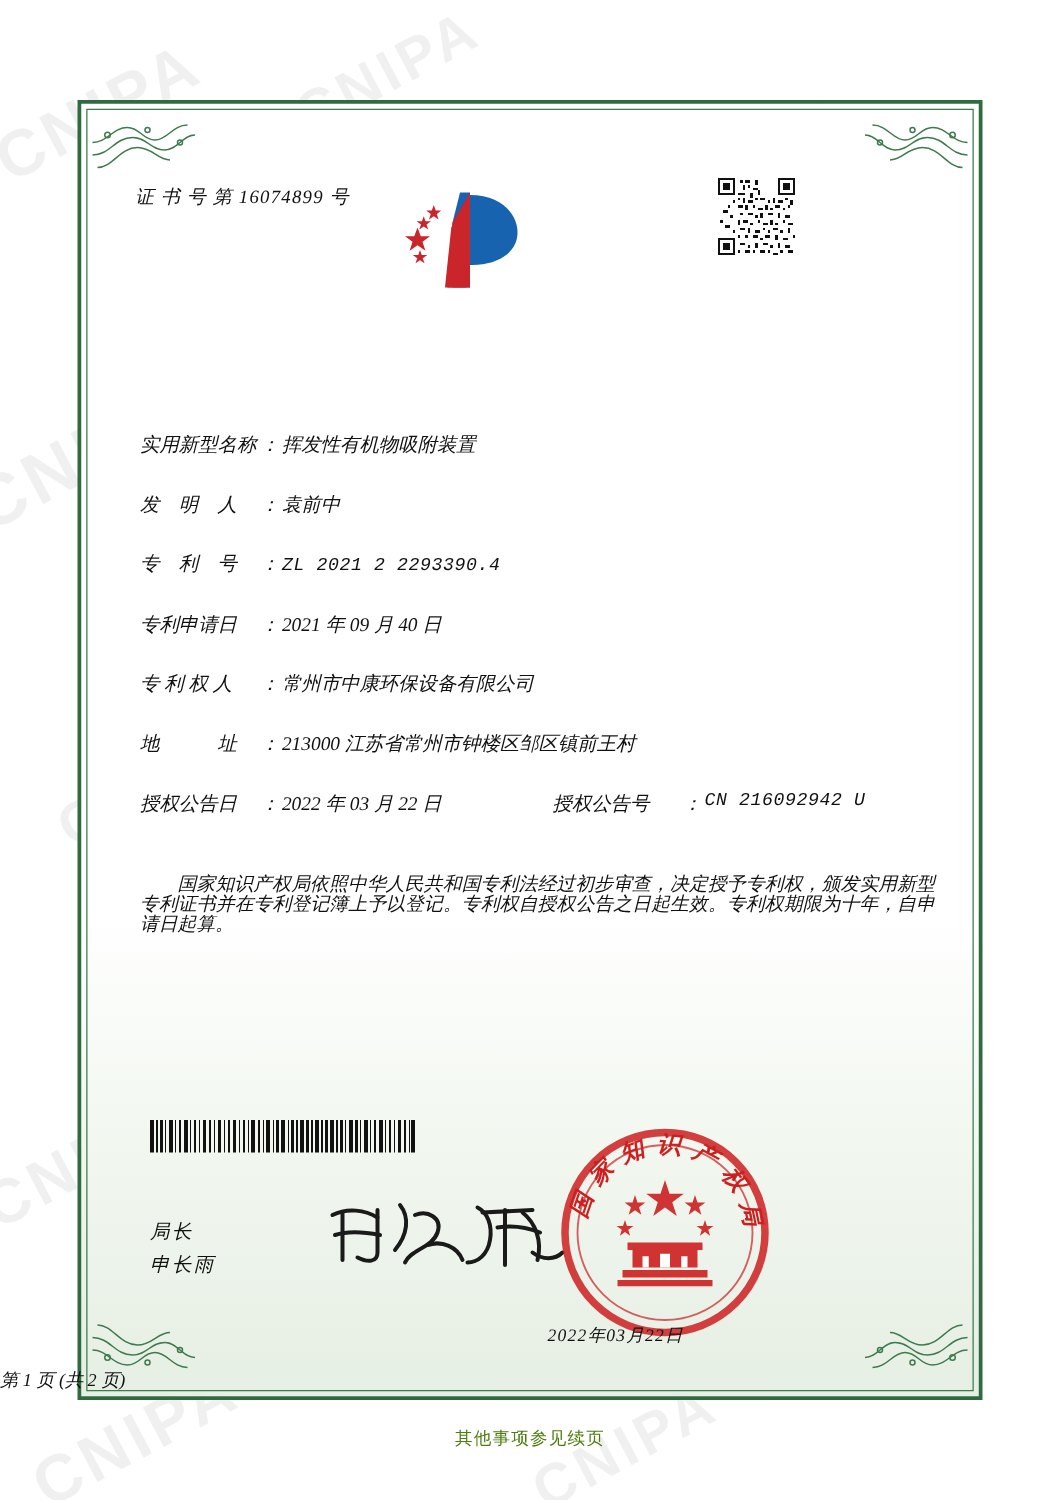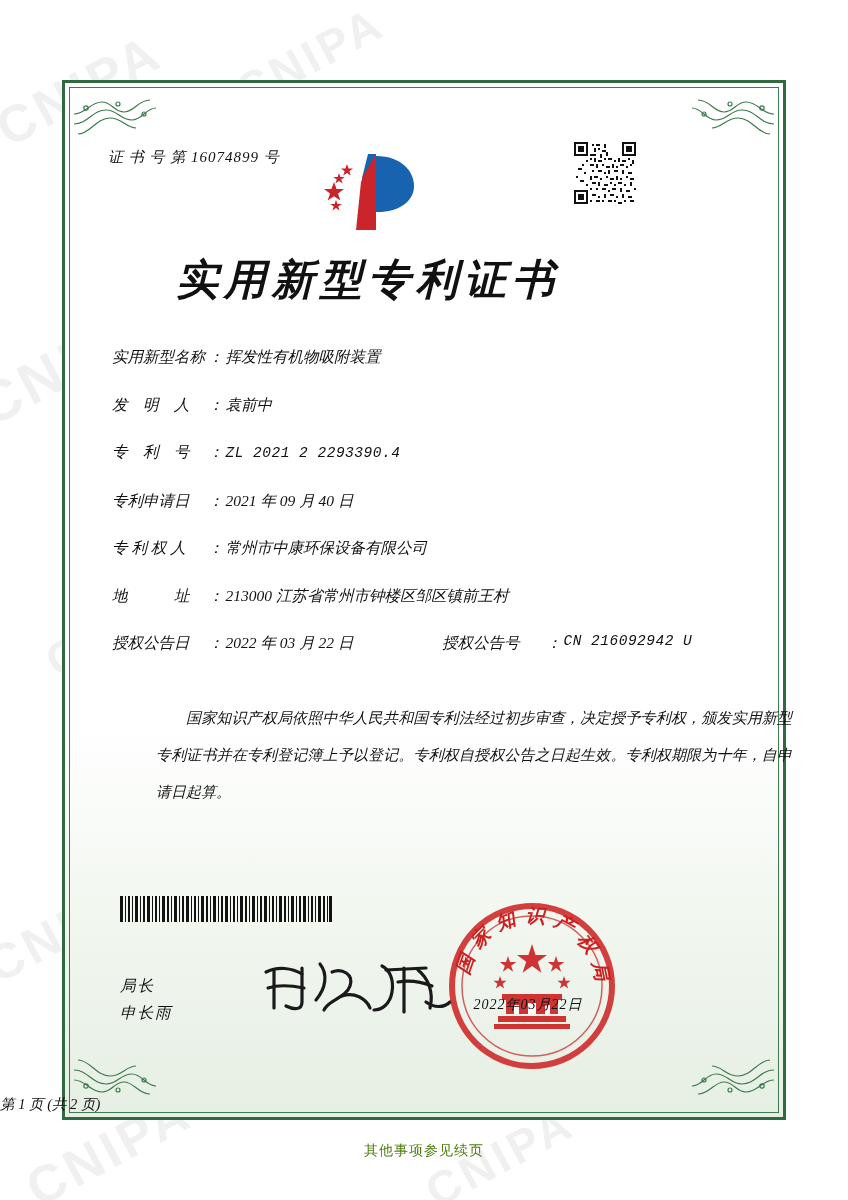--- a/index.html
+++ b/index.html
@@ -142,24 +142,23 @@
   .pair-right { display: flex; }
   .pair-right .field-label { width: 104px; flex: 0 0 104px; }
 
   
   .paras {
     position: absolute;
     left: 112px;
     top: 700px;
     width: 636px;
     font-size: 15px;
-    line-height: 37px;
+    line-height: 16px;
     color: #111;
     text-align: justify;
-    margin-left: 44px;
   }
   .paras p { margin: 0 0 6px 0; text-indent: 2em; }
 
   
   .barcode {
     position: absolute;
     left: 120px;
     top: 896px;
     width: 212px;
     height: 26px;
@@ -188,23 +187,22 @@
   .seal {
     position: absolute;
     right: 118px;
     top: 900px;
     width: 172px;
     height: 172px;
   }
   .seal-date {
     position: absolute;
     right: 118px;
-    top: 996px;
+    top: 1060px;
     width: 180px;
-    text-align: center;
     font-size: 14px;
     color: #111;
     letter-spacing: 1px;
   }
 
   
   .page-num {
     position: absolute;
     left: 0; right: 0;
     top: 1095px;
@@ -401,21 +399,20 @@
 
       <g fill="#c9252b">
         <polygon points="36,34 38.6,41 46,41 40,45.4 42.3,52.5 36,48.2 29.7,52.5 32,45.4 26,41 33.4,41"></polygon>
         <polygon points="49,16 50.6,20.4 55,20.4 51.4,23.2 52.8,27.6 49,24.9 45.2,27.6 46.6,23.2 43,20.4 47.4,20.4"></polygon>
         <polygon points="41,25 42.4,29 46.8,29 43.2,31.6 44.6,35.6 41,33.1 37.4,35.6 38.8,31.6 35.2,29 39.6,29"></polygon>
         <polygon points="38,52 39.4,56 43.8,56 40.2,58.6 41.6,62.6 38,60.1 34.4,62.6 35.8,58.6 32.2,56 36.6,56"></polygon>
       </g>
     </svg>
   </div>
 
-  <div class="title">实用新型专利证书</div>
 
   <div class="fields">
 
     <div class="field-row">
       <span class="field-label">实用新型名称</span>
       <span class="field-sep">：</span>
       <span class="field-value">挥发性有机物吸附装置</span>
     </div>
 
     <div class="field-row">

